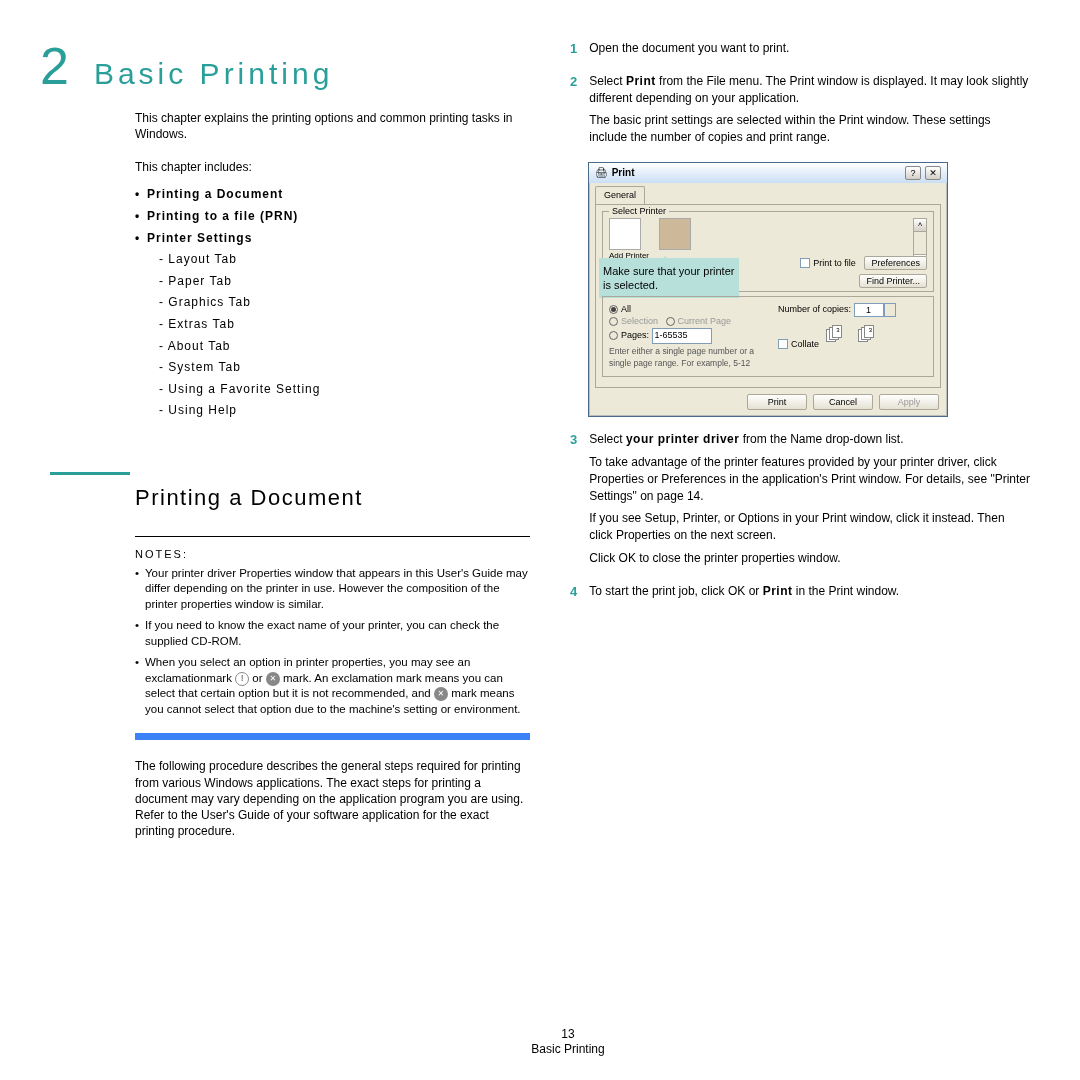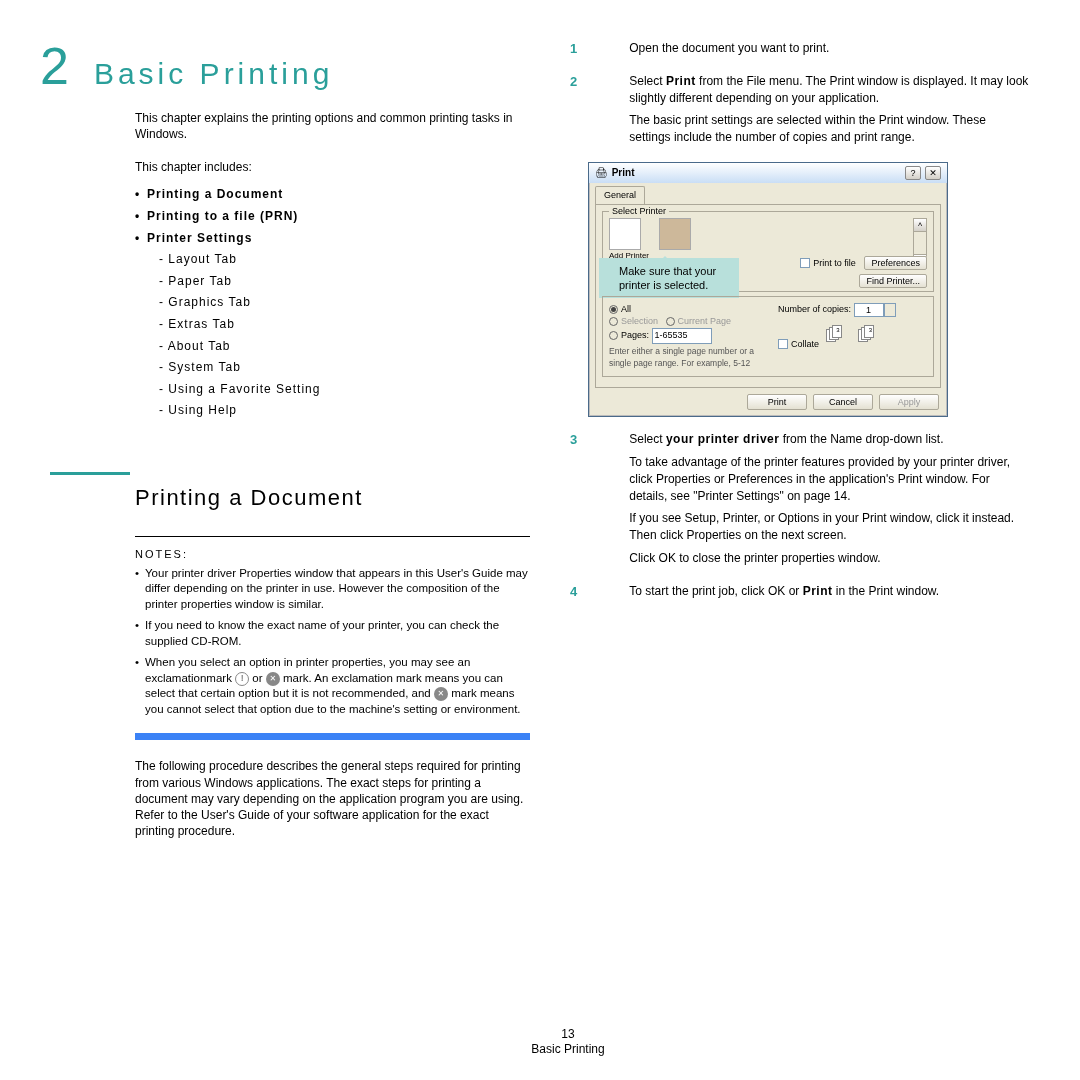--- a/index.html
+++ b/index.html
@@ -152,21 +152,21 @@
     display: flex;
     gap: 12px;
     margin-bottom: 10px;
   }
   .step-num {
     color: #2a9f9a;
     font-weight: bold;
     flex: 0 0 auto;
     font-size: 13px;
   }
-  .step-body { flex: 1; margin-left: 40px; }
+  .step-body { flex: 1; }
   .step-body p { margin-bottom: 6px; }
   .bold { font-weight: bold; letter-spacing: 0.5px; }
   
   .dialog {
     width: 360px;
     border: 1px solid #4a6a8a;
     background: #ece9d8;
     font-size: 10px;
     margin: 8px 0 14px 18px;
     box-shadow: 0 0 0 1px #bbb inset;
@@ -240,21 +240,21 @@
     border: 1px solid #aca899;
     background: linear-gradient(#fff,#e4e1d2);
     font-size: 9px;
     padding: 1px 6px;
     min-width: 60px;
     text-align: center;
     border-radius: 2px;
   }
   .callout {
     background: #b8e0db;
-    padding: 6px 20px;
+    padding: 6px 4px;
     font-size: 11px;
     position: absolute;
     width: 140px;
     line-height: 1.3;
   }
   .callout::after {
     content: "";
     position: absolute;
     top: -8px; left: 60px;
     border: 6px solid transparent;

